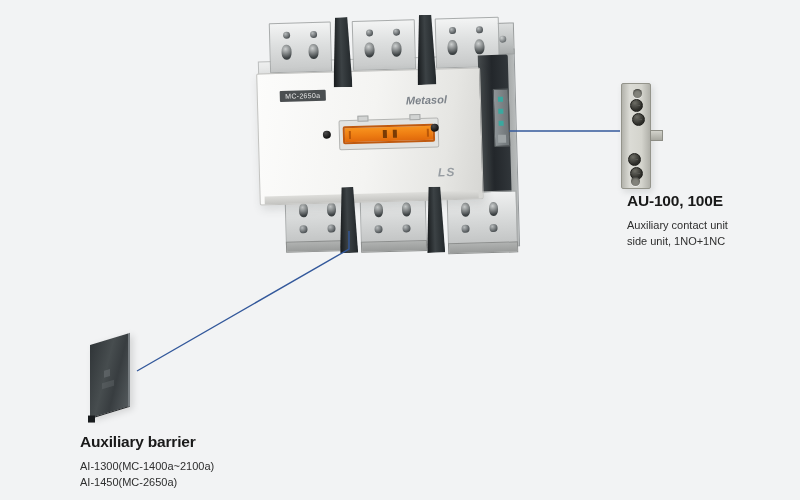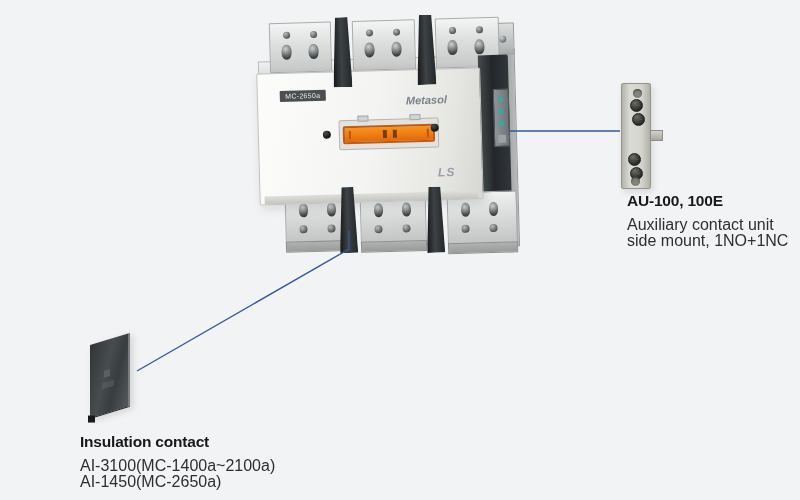--- a/index.html
+++ b/index.html
@@ -123,21 +123,21 @@
     background:#181b1d; transform:skewY(17deg); }
   .barrier-mark { position:absolute; background:#6d7376; opacity:0.55; }
   .barrier-mark.m1 { left:14px; top:30px; width:6px; height:7px; }
   .barrier-mark.m2 { left:12px; top:42px; width:12px; height:6px; opacity:0.35; }
 
   
   .callout { position:absolute; z-index:4; }
   #callout-aux { left:627px; top:192px; }
   #callout-barrier { left:80px; top:433px; }
   .callout-title { font-size:15.5px; font-weight:bold; color:#191919; letter-spacing:-0.2px; margin-bottom:7px; }
-  .callout-line { font-size:16px; color:#2e2e2e; line-height:16px; }
+  .callout-line { font-size:11px; color:#2e2e2e; line-height:16px; }
 </style>
 </head>
 <body>
 
 <div id="stage">
 
   <svg id="callout-lines" width="800" height="500" viewBox="0 0 800 500">
     <polyline points="349,231 349,249 137,371" fill="none" stroke="#33589b" stroke-width="1.4"></polyline>
     <line x1="509" y1="131" x2="620" y2="131" stroke="#33589b" stroke-width="1.4"></line>
   </svg>
@@ -237,22 +237,22 @@
   <div id="barrier-unit">
     <div class="barrier-plate">
       <span class="barrier-mark m1"></span>
       <span class="barrier-mark m2"></span>
     </div>
   </div>
 
   <div id="callout-aux" class="callout">
     <div class="callout-title">AU-100, 100E</div>
     <div class="callout-line">Auxiliary contact unit</div>
-    <div class="callout-line">side mount, 1NO+1NC</div>
+    <div class="callout-line">side unit, 1NO+1NC</div>
   </div>
 
   <div id="callout-barrier" class="callout">
-    <div class="callout-title">Insulation contact</div>
-    <div class="callout-line">AI-3100(MC-1400a~2100a)</div>
+    <div class="callout-title">Auxiliary barrier</div>
+    <div class="callout-line">AI-1300(MC-1400a~2100a)</div>
     <div class="callout-line">AI-1450(MC-2650a)</div>
   </div>
 
 </div>
 
 </body></html>

